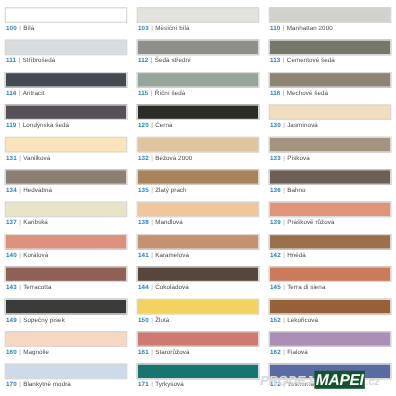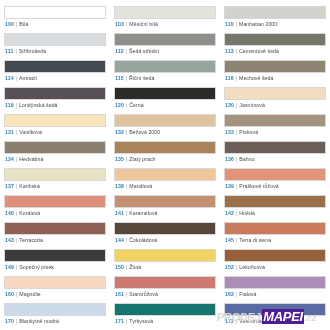--- a/index.html
+++ b/index.html
@@ -70,21 +70,21 @@
     letter-spacing: -0.3px;
     user-select: none;
   }
   .wm-prodej {
     font-size: 11px;
     color: #d9d9d9;
   }
   .wm-mapei {
     font-size: 13px;
     color: #e9e9e9;
-    background: #4c1d95;
+    background: #14532d;
     color: #ffffff;
     padding: 0 1px;
     margin-left: 2px;
   }
   .wm-cz {
     font-size: 9px;
     color: #d9d9d9;
     margin-left: 1px;
     margin-top: 24px;
   }

